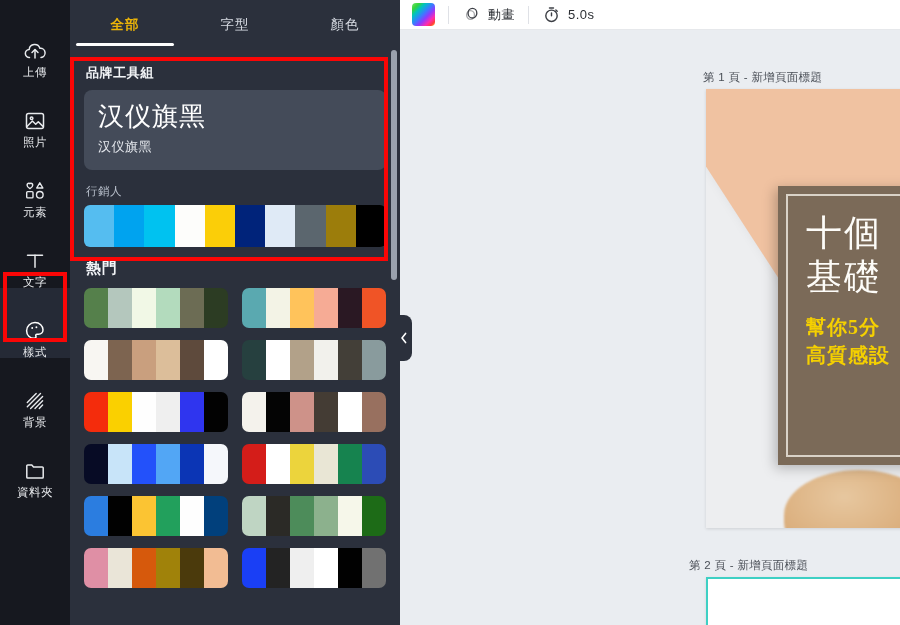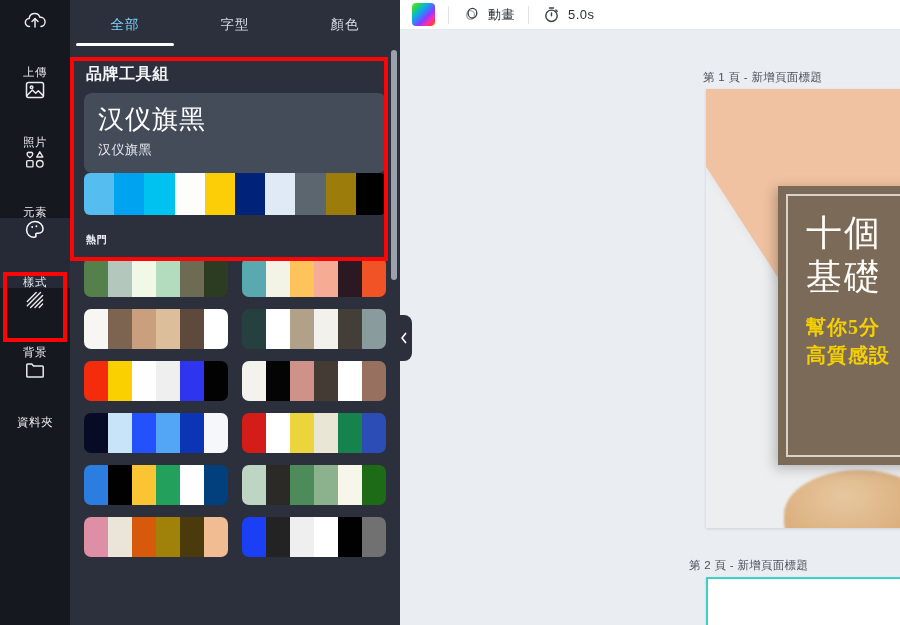--- a/index.html
+++ b/index.html
@@ -15,21 +15,21 @@
   #rail {
     position: absolute; left: 0; top: 0; width: 70px; height: 625px;
     background: #16181f;
     display: flex; flex-direction: column; align-items: center;
     padding-top: 8px;
     z-index: 30;
   }
   .rail-item {
     width: 70px; height: 70px;
     display: flex; flex-direction: column;
-    align-items: center; justify-content: space-between;
+    align-items: center; justify-content: flex-end;
     color: #e8eaed; gap: 4px; cursor: pointer;
     position: relative;
   }
   .rail-item.active { background: #252a36; }
   .rail-ico { width: 24px; height: 24px; display: block; }
   .rail-ico svg { width: 24px; height: 24px; display: block; }
   .rail-label { font-size: 11.5px; letter-spacing: .5px; color: #e8eaed; line-height: 1; }
 
   
   #rail-highlight {
@@ -43,53 +43,53 @@
     background: #2b303c; z-index: 20; overflow: hidden;
   }
   #tabs {
     height: 52px; display: flex; align-items: flex-start;
     padding-top: 16px; position: relative;
   }
   .tab {
     flex: 1; text-align: center; color: #d9dde5; font-size: 13.5px;
     cursor: pointer; letter-spacing: 1px; position: relative; padding-bottom: 12px;
   }
-  .tab.active { color: #7dd3fc; font-weight: normal; }
+  .tab.active { color: #eab308; font-weight: bold; }
   .tab.active:after {
     content: ""; position: absolute; left: 50%; transform: translateX(-50%);
     bottom: 0; width: 98px; height: 3px; background: #ffffff; border-radius: 2px;
   }
 
   #panel-body {
     position: absolute; top: 52px; left: 0; width: 330px; height: 573px;
     overflow: hidden; padding: 0 14px;
   }
   .sec-title {
-    color: #f2f4f7; font-size: 16px; font-weight: bold;
+    color: #f2f4f7; font-size: 13px; font-weight: bold;
     letter-spacing: .6px; margin: 12px 0 8px 2px;
   }
   .brand-card {
     background: #444b59; border-radius: 8px; padding: 12px 14px 14px 14px;
   }
   .brand-font-big {
     color: #ffffff; font-size: 26px; line-height: 1.15; letter-spacing: 1px;
     margin-bottom: 6px;
   }
   .brand-font-small { color: #e6e9ee; font-size: 13px; letter-spacing: .5px; }
   .sub-title {
     color: #b9c0cc; font-size: 11.5px; letter-spacing: .5px; margin: 14px 0 6px 2px;
   }
   .swatch-strip {
     display: flex; height: 42px; border-radius: 6px; overflow: hidden;
   }
   .swatch-strip .sw { flex: 1 1 0; height: 100%; }
 
   .grid-title {
-    color: #f2f4f7; font-size: 10px; font-weight: bold;
-    letter-spacing: .8px; margin: 18px 0 10px 2px;
+    color: #f2f4f7; font-size: 15px; font-weight: bold;
+    letter-spacing: .8px; margin: 12px 0 10px 2px;
   }
   .pal-grid {
     display: grid; grid-template-columns: 1fr 1fr; gap: 12px 14px;
   }
   .pal {
     height: 40px; border-radius: 7px; overflow: hidden; display: flex;
     cursor: pointer;
   }
   .pal .sw { flex: 1 1 0; height: 100%; }
 
@@ -278,20 +278,29 @@
         <svg viewBox="0 0 24 24" fill="none" stroke="#e8eaed" stroke-width="1.4" stroke-linecap="round" stroke-linejoin="round">
           <path d="M5.9 4.3c-1 0-1.8.8-1.8 1.9 0 1.7 1.9 2.9 2.8 3.4.9-.5 2.8-1.7 2.8-3.4 0-1.1-.8-1.9-1.8-1.9-.6 0-.9.3-1 .5-.1-.2-.4-.5-1-.5Z"></path>
           <path d="M16.8 3.8 19.9 9h-6.2Z"></path>
           <rect x="3.7" y="12.6" width="6.3" height="6.3" rx="1"></rect>
           <circle cx="16.8" cy="15.8" r="3.3"></circle>
         </svg>
       </span>
       <span class="rail-label">元素</span>
     </div>
 
+    <div class="rail-item">
+      <span class="rail-ico">
+        <svg viewBox="0 0 24 24" fill="none" stroke="#e8eaed" stroke-width="1.5" stroke-linecap="round">
+          <path d="M4.5 6.2h15"></path>
+            <path d="M12 6.2v12"></path>
+        </svg>
+      </span>
+      <span class="rail-label">文字</span>
+    </div>
 
     <div class="rail-item active">
       <span class="rail-ico">
         <svg viewBox="0 0 24 24" fill="none" stroke="#ffffff" stroke-width="1.5" stroke-linecap="round" stroke-linejoin="round">
           <path d="M12 3.6c-4.7 0-8.4 3.5-8.4 8.1 0 4.6 3.5 7.6 7.4 7.6 1.5 0 2-.7 2-1.5 0-.5-.3-.9-.3-1.4 0-.6.5-1.1 1.2-1.1h1.6c2.6 0 4.5-1.9 4.5-4.5 0-4-3.4-7.2-8-7.2Z"></path>
           <circle cx="9.2" cy="9" r=".95" fill="#ffffff" stroke="none"></circle>
           <circle cx="13.4" cy="8.2" r=".95" fill="#ffffff" stroke="none"></circle>
         </svg>
       </span>
       <span class="rail-label">樣式</span>
@@ -333,20 +342,21 @@
 
     <div id="panel-body">
 
       <div class="sec-title">品牌工具組</div>
 
       <div class="brand-card">
         <div class="brand-font-big">汉仪旗黑</div>
         <div class="brand-font-small">汉仪旗黑</div>
       </div>
 
+      <div class="sub-title">行銷人</div>
       <div class="swatch-strip" id="brand-strip">
           <div class="sw" style="background: rgb(85, 189, 240);"></div>
           <div class="sw" style="background: rgb(0, 163, 239);"></div>
           <div class="sw" style="background: rgb(0, 194, 240);"></div>
           <div class="sw" style="background: rgb(253, 253, 251);"></div>
           <div class="sw" style="background: rgb(251, 206, 8);"></div>
           <div class="sw" style="background: rgb(0, 35, 122);"></div>
           <div class="sw" style="background: rgb(223, 234, 246);"></div>
           <div class="sw" style="background: rgb(91, 102, 110);"></div>
           <div class="sw" style="background: rgb(156, 125, 11);"></div>

